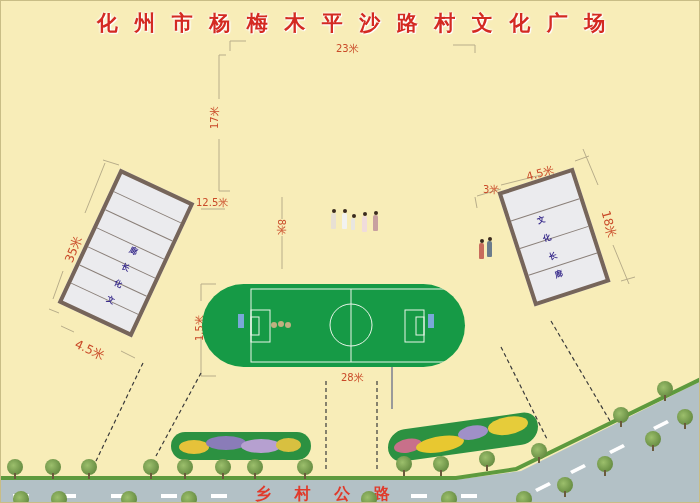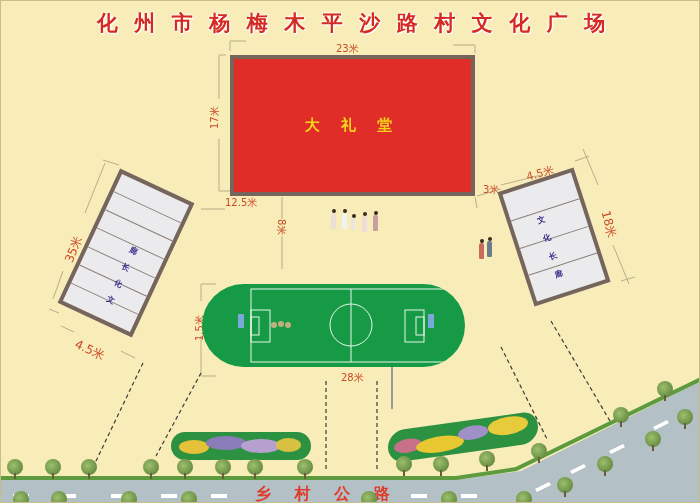--- a/index.html
+++ b/index.html
@@ -90,33 +90,30 @@
       <line x1="500" y1="346" x2="547" y2="440"></line>
       <line x1="550" y1="320" x2="609" y2="420"></line>
     </g>
 
     <line x1="391" y1="355" x2="391" y2="408" stroke="#9a9a9a" stroke-width="2"></line>
     <circle cx="391" cy="351" r="5" fill="#2f4a30" stroke="#aaa" stroke-width="1"></circle>
   </svg>
 
   <div class="dim" style="left:335px;top:41px;">23米</div>
   <div class="dim" style="left:207px;top:108px;transform:rotate(-90deg);transform-origin:left top;top:128px;">17米</div>
-  <div class="dim" style="left:224px;top:195px;">12.5米</div>
+  <div class="dim" style="left:195px;top:195px;">12.5米</div>
   <div class="dim" style="left:276px;top:232px;transform:rotate(90deg);transform-origin:left top;left:287px;top:218px;">8米</div>
   <div class="dim" style="left:482px;top:182px;">3米</div>
   <div class="dim" style="left:525px;top:165px;transform:rotate(-15deg);font-size:11px;">4.5米</div>
   <div class="dim" style="left:598px;top:218px;transform:rotate(75deg);transform-origin:left top;font-size:12px;left:612px;top:208px;">18米</div>
   <div class="dim" style="left:60px;top:258px;transform:rotate(-68deg);transform-origin:left top;font-size:12px;">35米</div>
   <div class="dim" style="left:78px;top:335px;transform:rotate(25deg);transform-origin:left top;font-size:12px;">4.5米</div>
   <div class="dim" style="left:192px;top:340px;transform:rotate(-90deg);transform-origin:left top;">1.5米</div>
   <div class="dim" style="left:340px;top:370px;">28米</div>
 
-  <div class="hall">
-    <div class="hall-label">大 礼 堂</div>
-  </div>
 
   <div class="gallery" style="left:88px;top:168px;width:82px;height:148px;transform:rotate(25deg);transform-origin:center;left:84px;top:178px;">
     <div class="slot"></div>
       <div class="slot"></div>
       <div class="slot"></div>
       <div class="slot"></div>
       <div class="slot"></div>
       <div class="slot"></div>
       <div class="slot"></div>
   </div>

